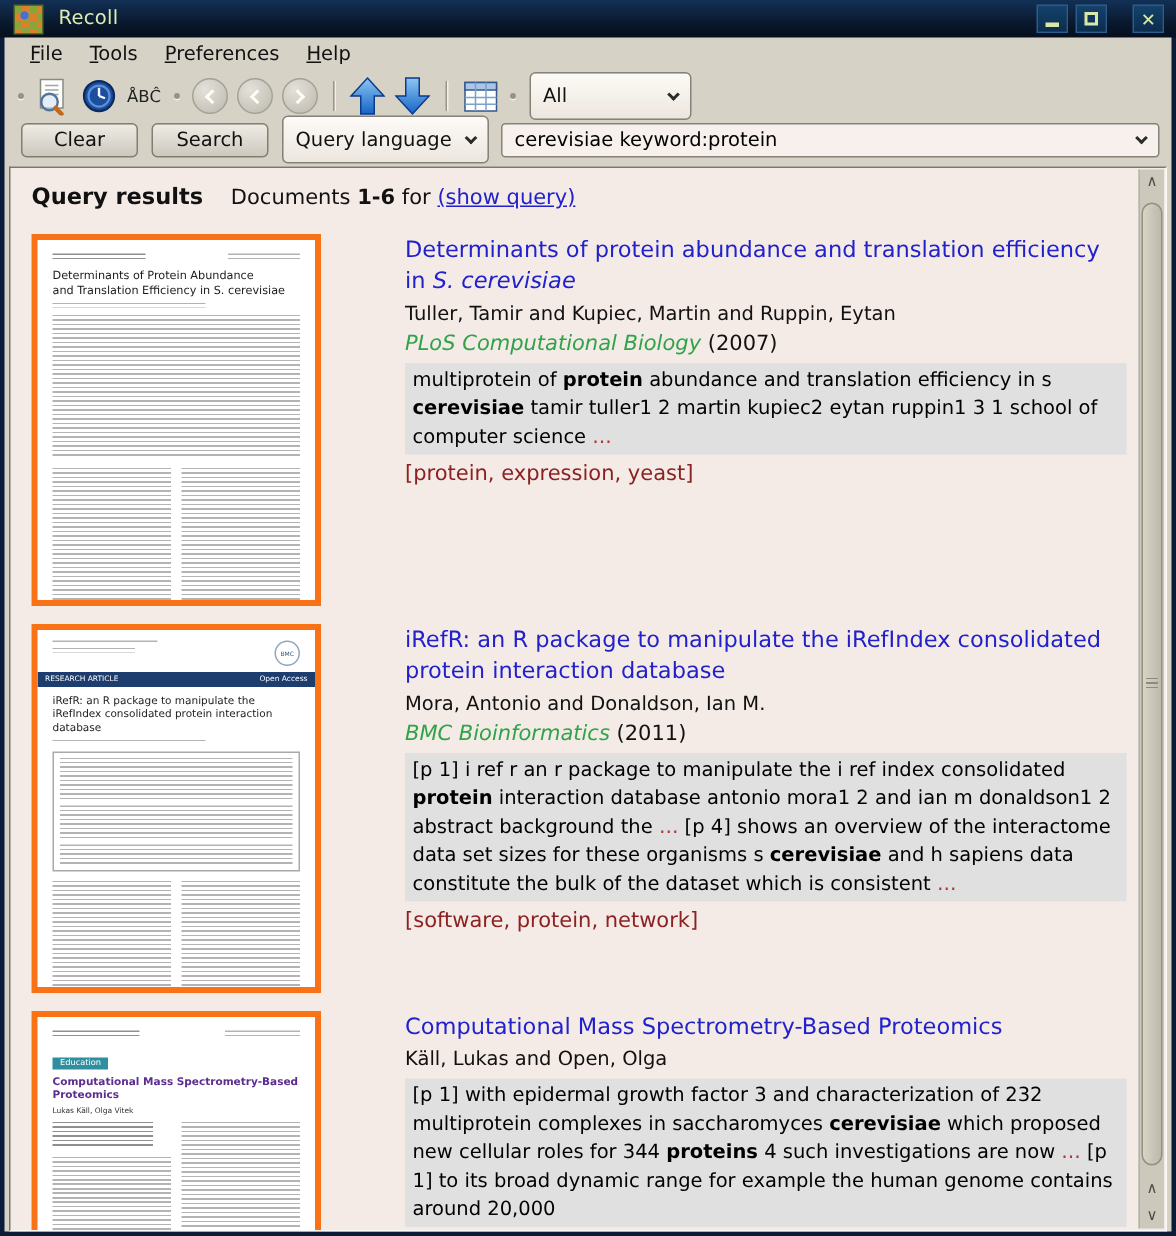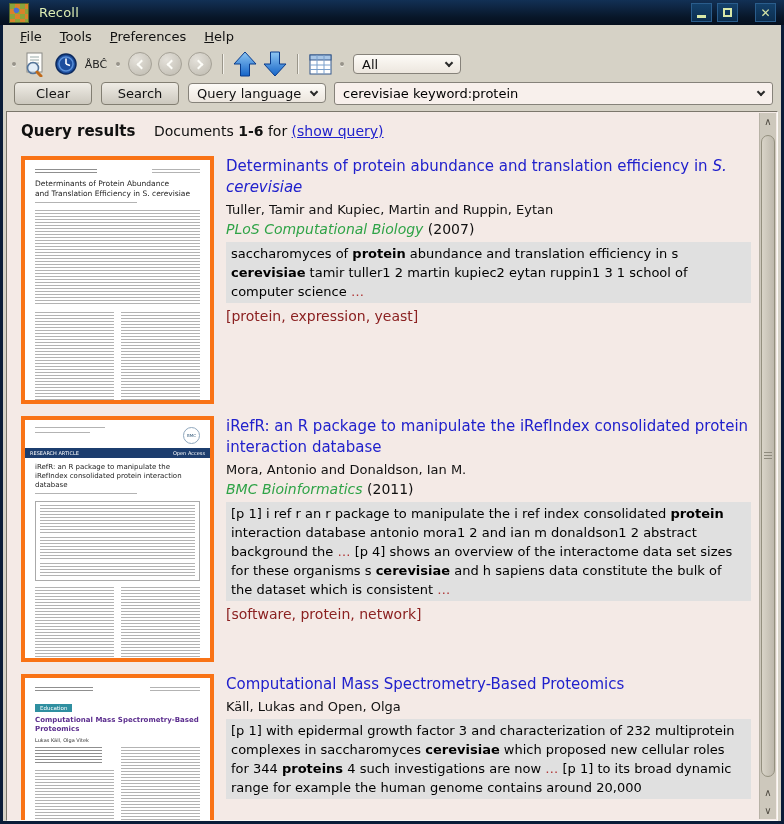--- a/index.html
+++ b/index.html
@@ -64,21 +64,21 @@
     border: 1px solid #a5a196;
     display: flex; align-items: center; justify-content: center;
     margin: 0 3px;
   }
   .chev { display: inline-block; width: 7px; height: 7px; border-right: 2px solid #fdfdf8; border-bottom: 2px solid #fdfdf8; }
   .chev-left  { transform: rotate(135deg); margin-left: 3px; }
   .chev-right { transform: rotate(-45deg); margin-right: 3px; }
   .chev-down-sm { width: 6px; height: 6px; border-right: 2px solid #2a2a2a; border-bottom: 2px solid #2a2a2a; transform: rotate(45deg); margin-top: -3px; }
   
   .combo {
-    height: 20px; display: flex; align-items: center;
+    height: 32px; display: flex; align-items: center;
     background: linear-gradient(#fdfbf7, #ece6de);
     border: 1px solid #86827a; border-radius: 4px;
     padding: 0 8px; font-size: 13px; color: #111;
   }
   .combo .chev-down-sm { margin-left: auto; }
   .combo-all { width: 108px; margin-left: 4px; }
   
   .searchrow { height: 28px; flex: 0 0 28px; display: flex; align-items: center; padding: 0 8px 4px 11px; }
   .pushbtn {
     height: 23px; min-width: 78px; margin-right: 9px;
@@ -105,21 +105,21 @@
   .results-inner { position: absolute; inset: 0 18px 0 0; overflow: hidden; padding: 10px 0 0 14px; }
   .rheader { font-size: 14px; color: #111; margin-bottom: 16px; }
   .rheader .qr-title { font-size: 15px; font-weight: bold; margin-right: 14px; }
   .rheader .range { font-weight: bold; }
   .show-query { color: #2121cc; text-decoration: underline; cursor: pointer; }
   .entry { display: flex; margin-bottom: 12px; }
   .thumb {
     flex: 0 0 193px; width: 193px; background: #fff;
     border: 4px solid #f97316; overflow: hidden; position: relative;
   }
-  .entry-text { flex: 1; padding: 0 8px 0 12px; min-width: 0; }
+  .entry-text { flex: 1; padding: 0 8px 0 12px; min-width: 0; margin-left: 44px; }
   .rtitle { font-size: 15px; line-height: 21px; color: #2121cc; margin-bottom: 3px; cursor: pointer; }
   .rauthors { font-size: 13px; line-height: 18px; color: #111; }
   .rjournal { font-size: 14px; line-height: 20px; }
   .journal-name { color: #2fa347; font-style: italic; }
   .journal-year { color: #111; }
   .rsnippet {
     background: #e0e0e0; font-size: 13px; line-height: 19px; color: #000;
     padding: 2px 5px; margin-top: 3px;
   }
   .rkeywords { font-size: 14px; line-height: 20px; color: #8b2121; margin-top: 3px; }
@@ -330,21 +330,21 @@
               <div class="tl" style="height:92px"></div>
             </div>
 
           </div>
           <div class="entry-text">
             <div class="rtitle"><span>Determinants of protein abundance and translation efficiency in </span><span class="seg-i">S. cerevisiae</span></div>
             <div class="rauthors">Tuller, Tamir and Kupiec, Martin and Ruppin, Eytan</div>
             <div class="rjournal">
               <span class="journal-name">PLoS Computational Biology</span><span class="journal-year"> (2007)</span>
             </div>
-            <div class="rsnippet"><span>saccharomyces of </span><span class="seg-b">protein</span><span> abundance and translation efficiency in s </span><span class="seg-b">cerevisiae</span><span> tamir tuller1 2 martin kupiec2 eytan ruppin1 3 1 school of computer science </span><span class="seg-e"> …</span></div>
+            <div class="rsnippet"><span>multiprotein of </span><span class="seg-b">protein</span><span> abundance and translation efficiency in s </span><span class="seg-b">cerevisiae</span><span> tamir tuller1 2 martin kupiec2 eytan ruppin1 3 1 school of computer science </span><span class="seg-e"> …</span></div>
             <div class="rkeywords">[protein, expression, yeast]</div>
           </div>
         </div>
 
         <div class="entry">
           <div class="thumb thumb-2">
             <div class="bmc-top">
               <span>
                 <span class="bar tl" style="display:block;width:70px;height:3px;margin-bottom:2px"></span>
                 <span class="bar tl" style="display:block;width:55px;height:3px"></span>

